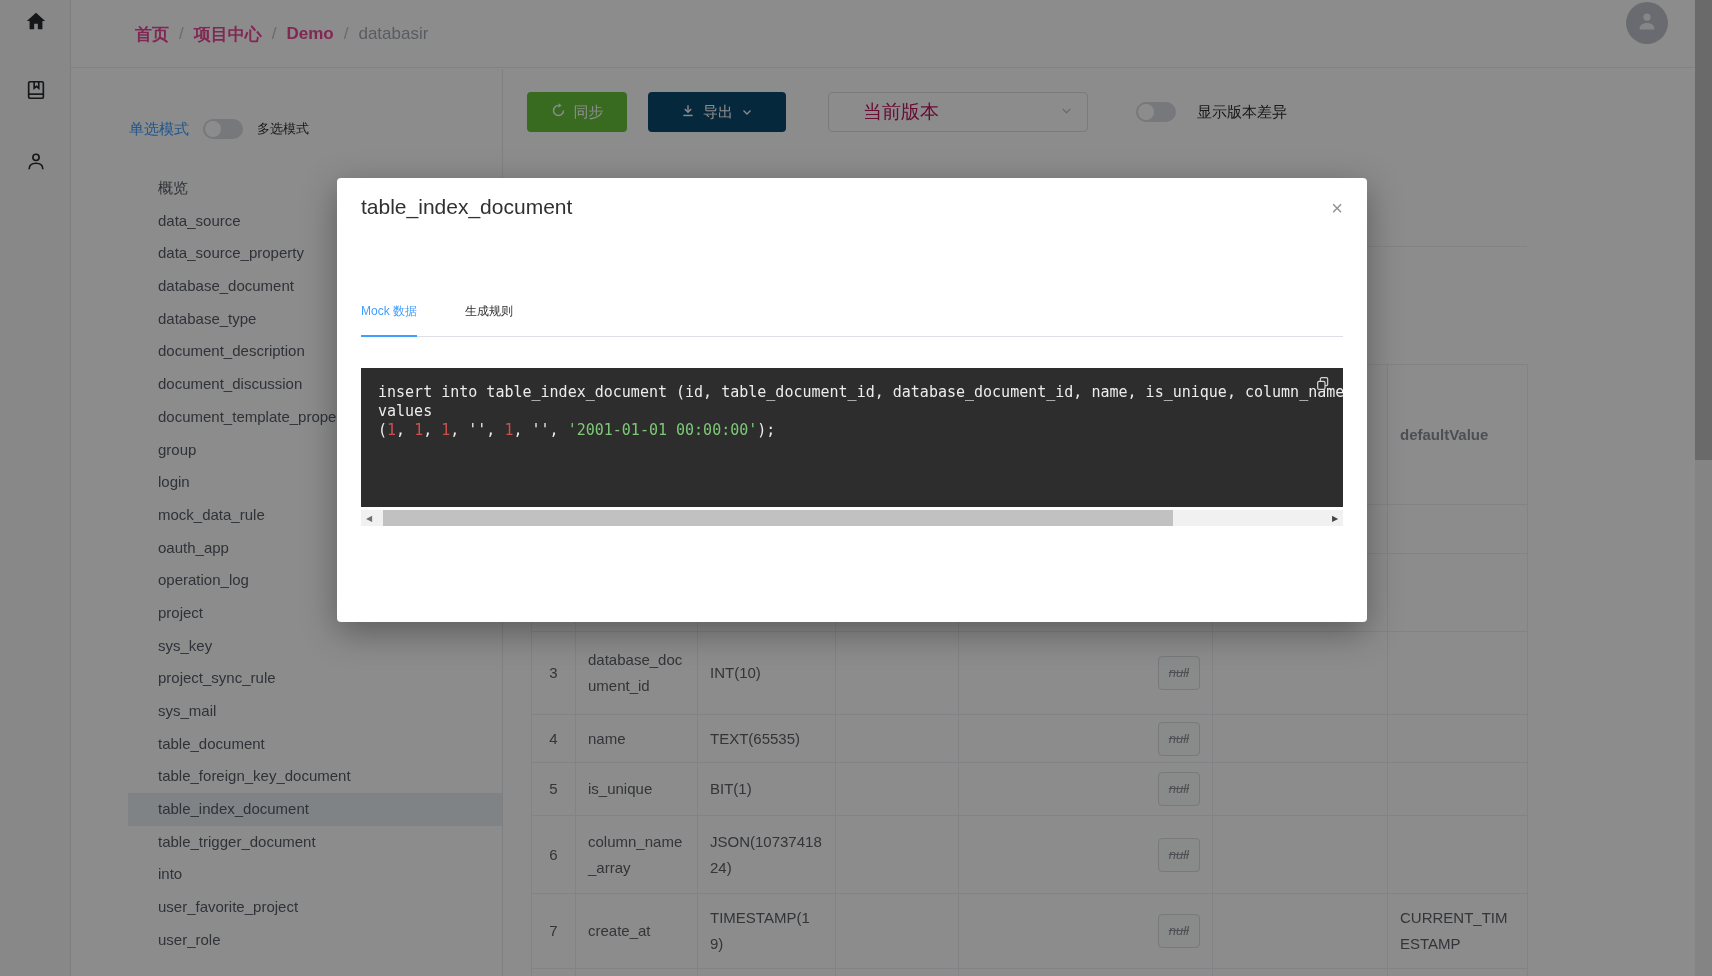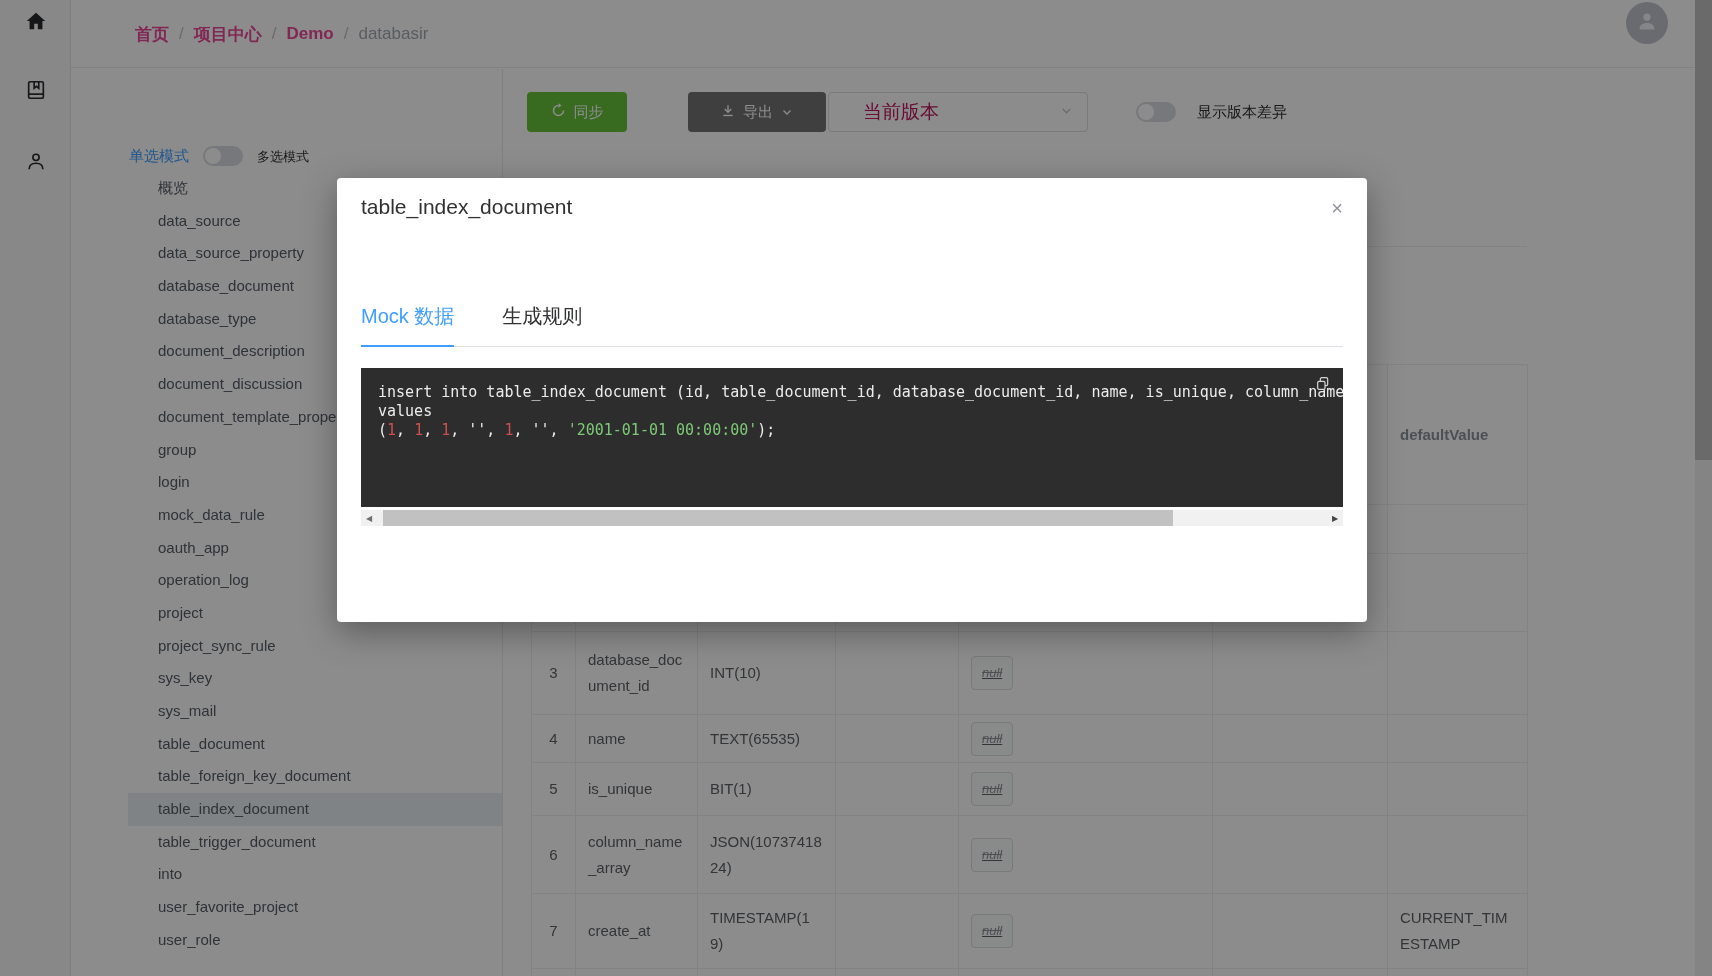--- a/index.html
+++ b/index.html
@@ -14,70 +14,70 @@
   
   .topbar{position:absolute;left:71px;top:0;width:1641px;height:68px;background:#fff;border-bottom:1px solid #ededf0;z-index:1;}
   .crumbs{position:absolute;left:64px;top:0;height:68px;display:flex;align-items:center;font-size:17px;}
   .crumb{font-weight:bold;color:#ec4899;cursor:pointer;}
   .crumb-sep{margin:0 10px;color:#c0c4cc;font-weight:normal;}
   .crumb.is-current{font-weight:normal;color:#a3a8b0;cursor:default;}
   .avatar{position:absolute;right:44px;top:2px;width:42px;height:42px;border-radius:50%;background:#c0c4cc;display:flex;align-items:center;justify-content:center;cursor:pointer;}
 
   
   .vdivider{position:absolute;left:502px;top:69px;width:1px;height:907px;background:#e8eaed;}
-  .mode-row{position:absolute;left:129px;top:112px;height:34px;display:flex;align-items:flex-end;z-index:1;margin-top:20px;}
+  .mode-row{position:absolute;left:129px;top:112px;height:34px;display:flex;align-items:center;z-index:1;}
   .mode-single{color:#409eff;font-size:15px;}
   .mode-multi{color:#303133;font-size:13px;}
   .switch{position:relative;width:40px;height:20px;border-radius:10px;background:#d7dbe0;margin:0 14px;cursor:pointer;flex:0 0 auto;}
   .switch .knob{position:absolute;left:2px;top:2px;width:16px;height:16px;border-radius:50%;background:#fff;}
   .tablist{position:absolute;left:128px;top:172px;width:374px;z-index:1;}
   .tablist .item{height:32.7px;line-height:32.7px;padding-left:30px;font-size:15px;color:#565d66;
     white-space:nowrap;cursor:pointer;}
   .tablist .item.is-selected{background:#e9eef5;}
 
   
   .btn{position:absolute;top:92px;height:40px;border:none;border-radius:4px;color:#fff;font-size:15px;
        display:flex;align-items:center;justify-content:center;gap:8px;cursor:pointer;
        font-family:"Liberation Sans","DejaVu Sans",sans-serif;}
   .btn-sync{left:527px;width:100px;background:#67c23a;justify-content:center;}
-  .btn-export{left:688px;width:138px;background:#737373;}
+  .btn-export{left:648px;width:138px;background:#0c4a6e;}
   .sel{position:absolute;left:828px;top:92px;width:260px;height:40px;border:1px solid #dcdfe6;border-radius:4px;
        background:#fff;display:flex;align-items:center;padding:0 14px;cursor:pointer;}
   .sel-text{flex:1;font-size:19px;color:#be185d;margin-left:20px;}
   .diff-switch{position:absolute;left:1136px;top:102px;margin:0;}
   .diff-label{position:absolute;left:1197px;top:102px;font-size:15px;color:#303133;line-height:20px;}
 
   
   .content-divider{position:absolute;left:531px;top:246px;width:996px;height:1px;background:#ebeef5;}
   .dtable{position:absolute;left:531px;top:364px;width:997px;display:grid;
           grid-template-columns:44px 122px 138px 123px 254px 175px 140px;
           grid-template-rows:140px 49px 78px 83px 48px 53px 78px 75px 40px;
           border-left:1px solid #ebeef5;border-top:1px solid #ebeef5;font-size:15px;color:#5d6166;}
   .dtable .cell{border-right:1px solid #ebeef5;border-bottom:1px solid #ebeef5;
           display:flex;align-items:center;padding:8px 12px;word-break:break-all;line-height:26px;}
   .dtable .cell.c-no{justify-content:center;padding:8px 4px;}
-  .dtable .cell.c-null{justify-content:flex-start;text-decoration:underline;}
+  .dtable .cell.c-null{justify-content:flex-end;}
   .dtable .cell.c-head{font-weight:bold;color:#8b9097;}
   .trow{display:contents;}
   .null-badge{display:inline-block;border:1px solid #d9dce2;background:#fafbfc;border-radius:4px;
         padding:3px 10px;font-size:13px;color:#909399;font-style:italic;text-decoration:line-through;}
   .null-badge:empty{display:none;}
 
   
   .page-scrollbar{position:absolute;right:0;top:0;width:17px;height:976px;background:#f1f1f1;z-index:3;}
   .page-scrollbar .pthumb{position:absolute;left:0;top:0;width:17px;height:460px;background:#c1c1c1;}
 
   
   .overlay{position:absolute;inset:0;background:rgba(0,0,0,0.45);z-index:40;}
   .dialog{position:absolute;left:337px;top:178px;width:1030px;height:444px;background:#fff;border-radius:4px;
           box-shadow:0 10px 34px rgba(0,0,0,.35);z-index:50;}
   .dlg-title{position:absolute;left:24px;top:17px;font-size:21px;color:#303133;}
   .dlg-close{position:absolute;right:24px;top:20px;font-size:20px;color:#909399;cursor:pointer;line-height:20px;}
   .dlg-tabs{position:absolute;left:24px;top:113px;width:982px;border-bottom:1px solid #dcdfe6;display:flex;}
-  .dlg-tab{font-size:20px;color:#303133;padding:12px 0 15px 0;margin-right:48px;cursor:pointer;}
+  .dlg-tab{font-size:12px;color:#303133;padding:12px 0 15px 0;margin-right:48px;cursor:pointer;}
   .dlg-tab.is-active{color:#409eff;border-bottom:2px solid #409eff;margin-bottom:-1px;}
   .codewrap{position:absolute;left:24px;top:190px;width:982px;height:139px;background:#2d2d2d;overflow:hidden;}
   .codewrap pre{margin:0;padding:15px 0 0 17px;font-family:"DejaVu Sans Mono","Liberation Mono",monospace;
         font-size:15px;line-height:19px;color:#ececec;white-space:pre;}
   .tok-number{color:#cc4f4f;}
   .tok-string{color:#7ec977;}
   .copy-btn{position:absolute;top:8px;right:12px;cursor:pointer;}
   .hscroll{position:absolute;left:24px;top:332px;width:982px;height:16px;background:#f1f1f1;}
   .hs-arrow{position:absolute;top:0;width:16px;height:16px;color:#6f6f6f;font-size:8px;display:flex;
         align-items:center;justify-content:center;cursor:pointer;}
@@ -171,23 +171,23 @@
       <div class="item">login</div>
 
       <div class="item">mock_data_rule</div>
 
       <div class="item">oauth_app</div>
 
       <div class="item">operation_log</div>
 
       <div class="item">project</div>
 
+      <div class="item">sys_key</div>
+
       <div class="item">project_sync_rule</div>
-
-      <div class="item">sys_key</div>
 
       <div class="item">sys_mail</div>
 
 
       <div class="item">table_document</div>
 
       <div class="item">table_foreign_key_document</div>
 
       <div class="item is-selected">table_index_document</div>
 

